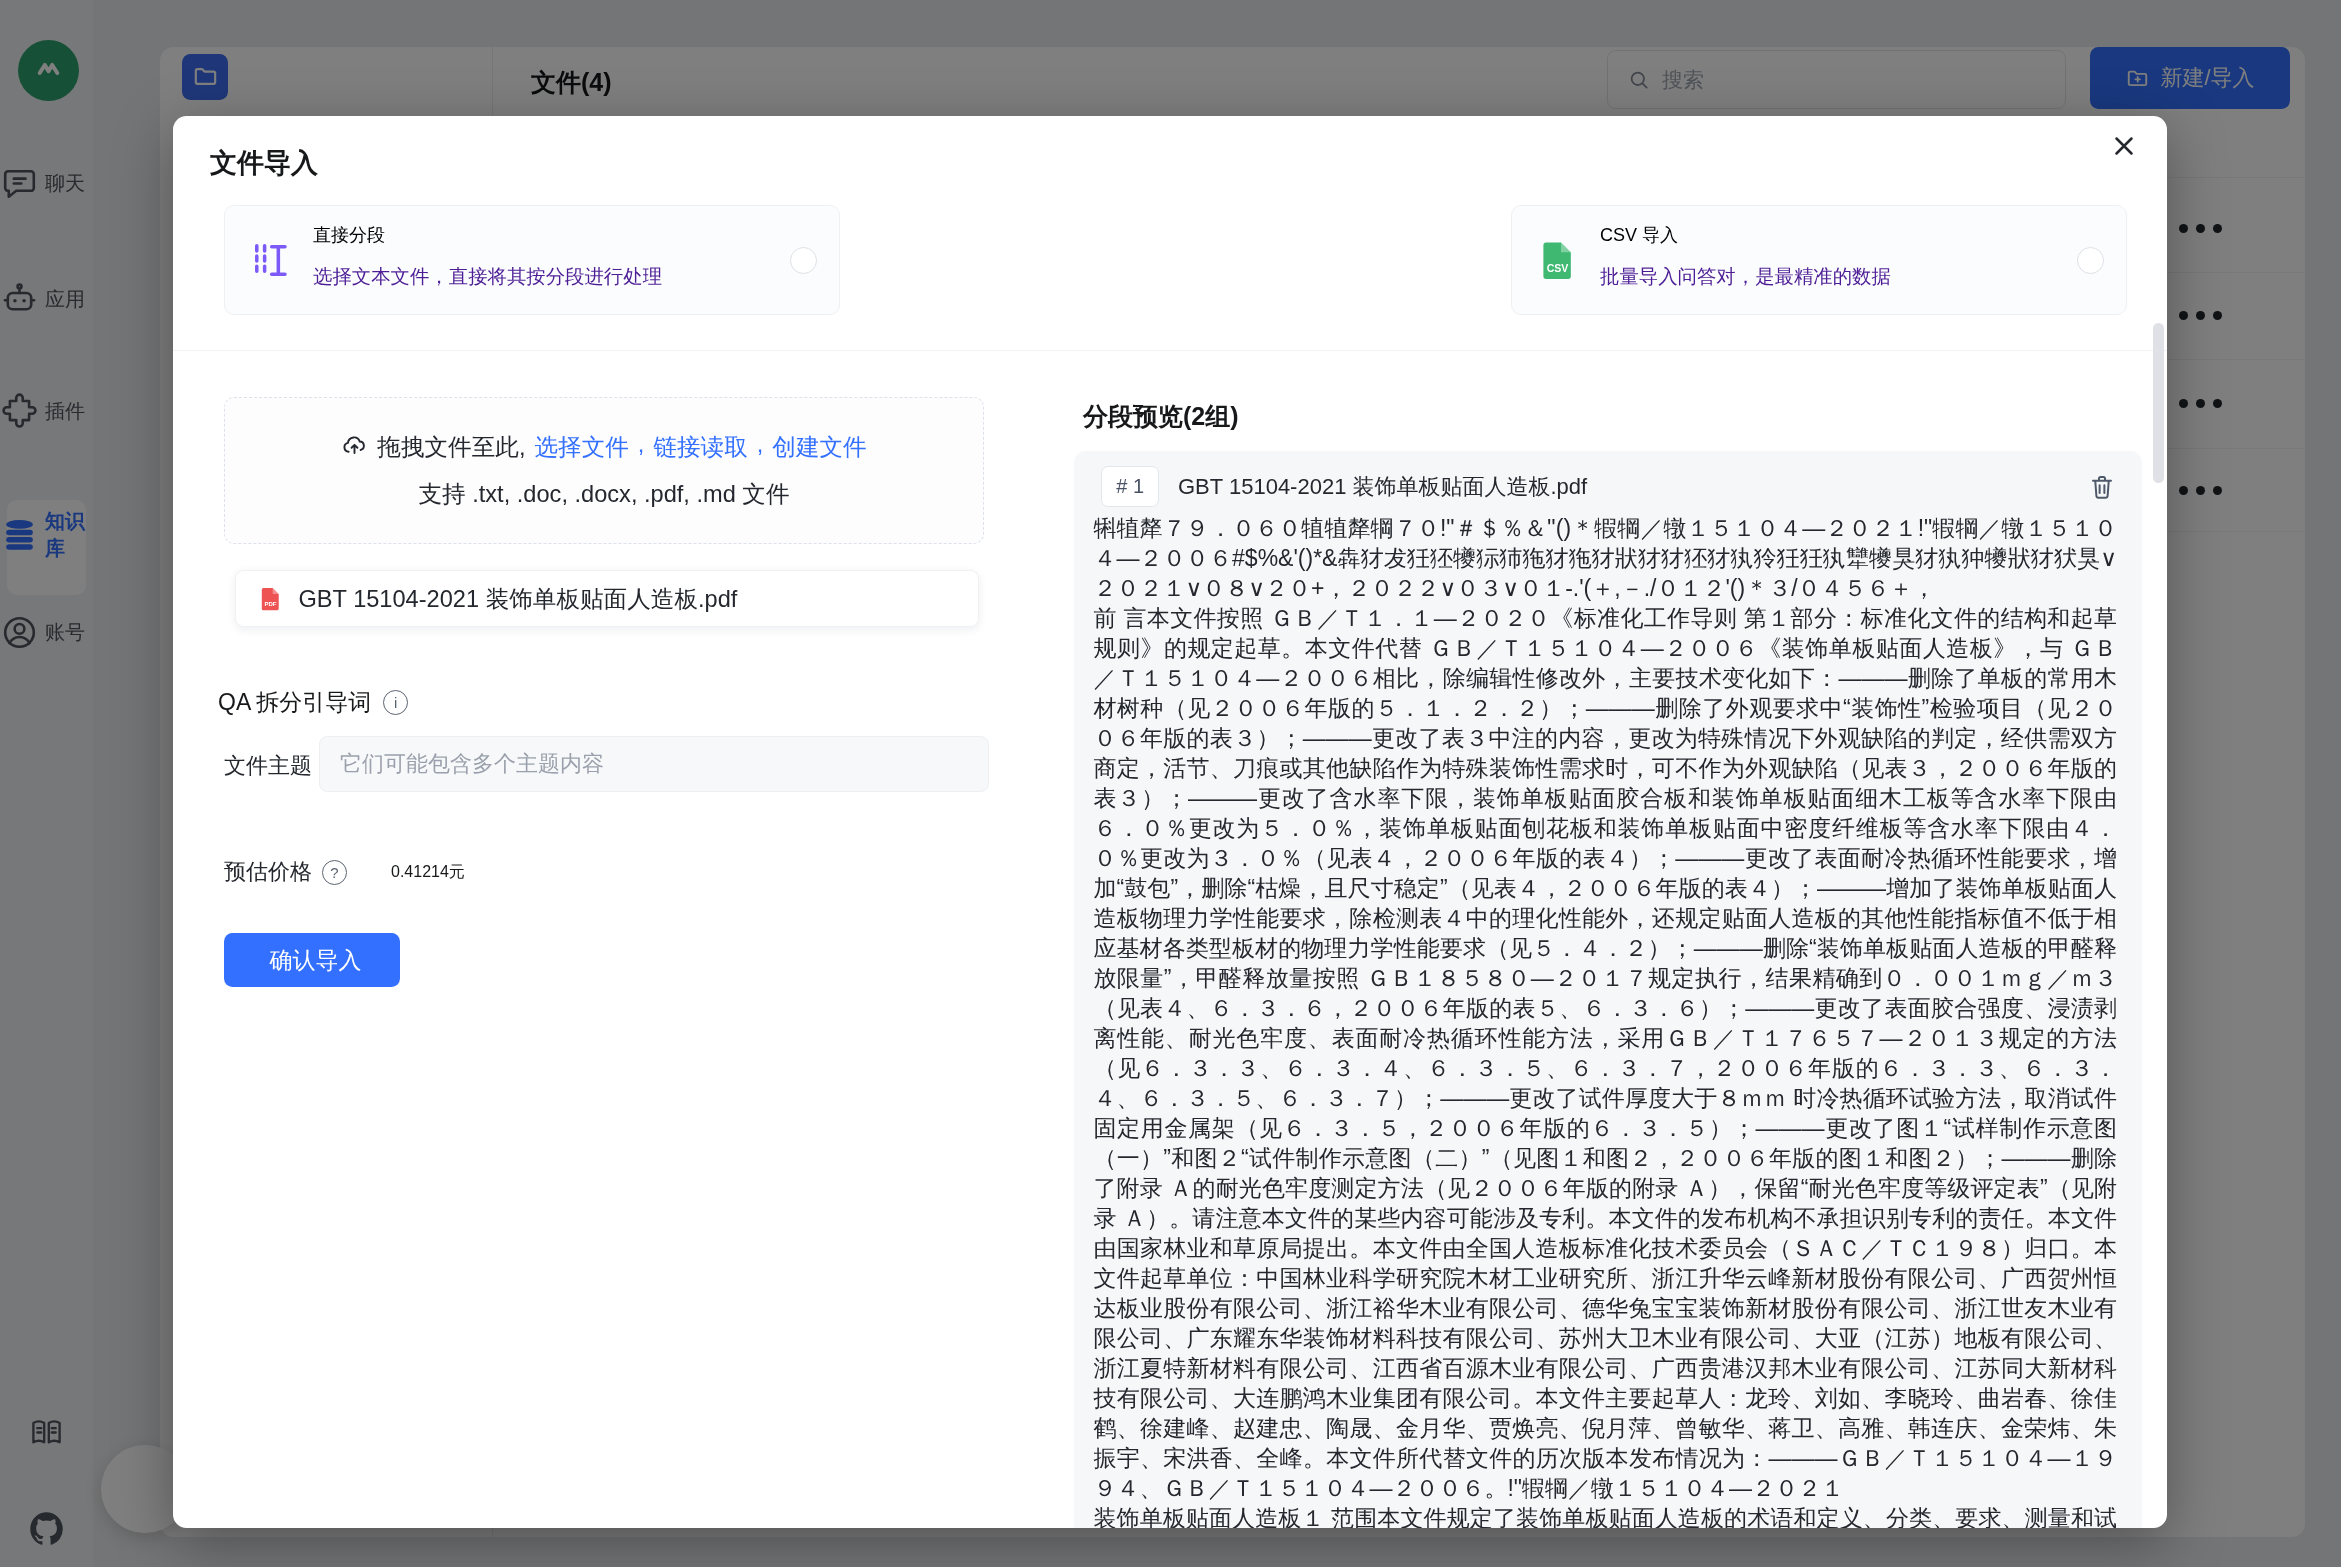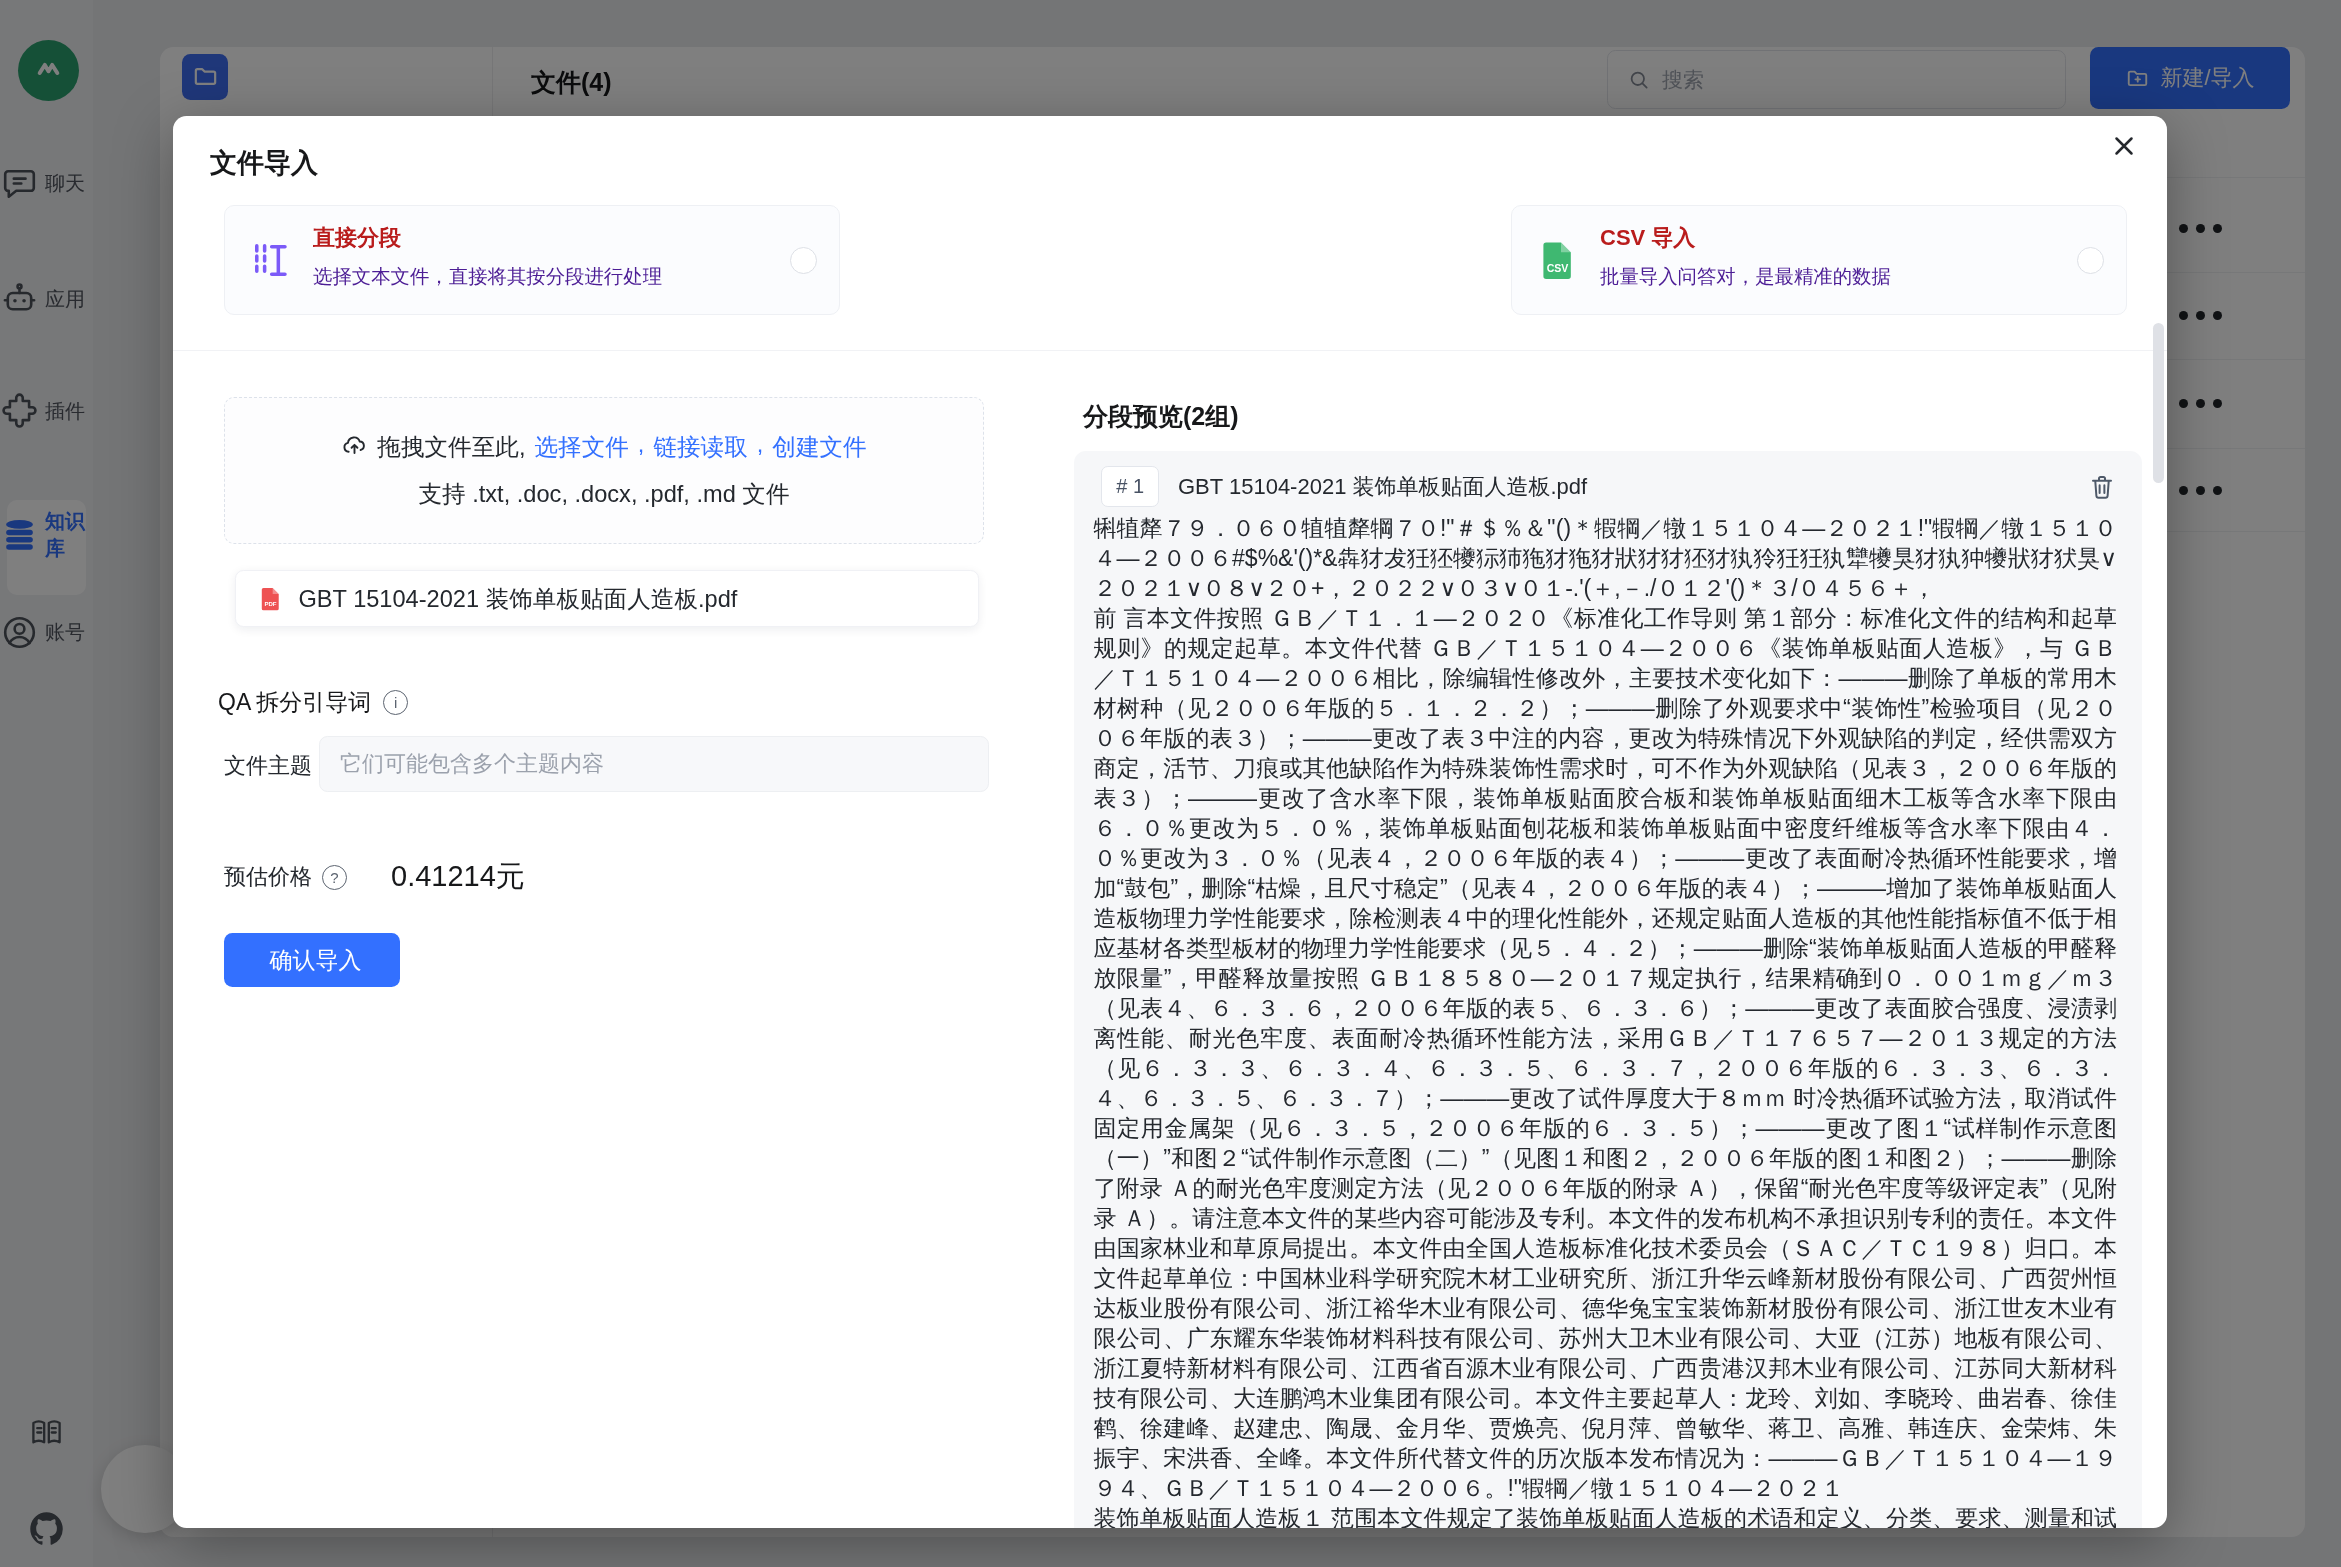--- a/index.html
+++ b/index.html
@@ -43,21 +43,21 @@
   .modal{position:absolute;left:173px;top:80px;width:1994px;height:1412px;background:#fff;border-radius:13.5px;
          box-shadow:0 15px 59px rgba(0,0,0,.35);overflow:hidden;margin-top:36px;}
   .modal-title{position:absolute;left:37px;top:29px;font-size:27px;font-weight:700;color:#17181a;}
   .modal-close{position:absolute;left:1928px;top:6.8px;width:46px;height:46px;display:flex;align-items:center;justify-content:center;cursor:pointer;}
 
   .mode-card{position:absolute;top:89px;width:616px;height:110px;border:0.8px solid #eef0f4;background:#fbfcfe;
              border-radius:10px;box-sizing:border-box;cursor:pointer;}
   .mode-card.selected{border:1.7px solid #3370ff;background:#fff;}
   .m0{left:51px}.m1{left:692px}.m2{left:1338px}
   .mode-icon{position:absolute;left:22px;top:31px;width:47px;height:47px;}
-  .mode-title{position:absolute;left:88px;top:17px;font-size:22px;font-weight:700;color:#b91c1c;}
+  .mode-title{position:absolute;left:88px;top:17px;font-size:18px;font-weight:400;color:#000000;}
   .mode-desc{position:absolute;left:88px;top:57px;font-size:19.4px;color:#4c1d95;}
   .radio{position:absolute;right:22px;top:41px;width:27px;height:27px;border-radius:50%;
          border:1.7px solid #dde0e6;background:#fff;box-sizing:border-box;cursor:pointer;}
   .radio.on{border:none;background:#3370ff;}
   .radio.on::after{content:"";position:absolute;left:9.3px;top:9.3px;width:8.4px;height:8.4px;border-radius:50%;background:#fff;}
   .modal-divider{position:absolute;left:0;top:234px;width:100%;height:0.8px;background:#f1f2f5;}
 
   
   .dropzone{position:absolute;left:51px;top:281px;width:760px;height:147px;border:1.7px dashed #dde2ea;border-radius:10px;
             background:#fdfdfe;box-sizing:border-box;display:flex;flex-direction:column;align-items:center;justify-content:center;
@@ -68,21 +68,21 @@
              border-radius:8.4px;box-shadow:0 2.5px 10px rgba(20,30,60,.07);display:flex;align-items:center;gap:13.5px;
              padding:0 20px;box-sizing:border-box;font-size:23.6px;color:#24282e;}
   .qa-label-row{position:absolute;left:45px;top:571px;display:flex;align-items:center;gap:11.8px;font-size:23px;color:#17181a;}
   .circ-glyph{width:25px;height:25px;border:1.7px solid #5c6470;border-radius:50%;box-sizing:border-box;display:flex;
               align-items:center;justify-content:center;font-size:15px;color:#5c6470;cursor:pointer;}
   .topic-label{position:absolute;left:51px;top:635px;font-size:22px;color:#24282e;}
   .topic-input{position:absolute;left:146px;top:620px;width:670px;height:56px;background:#f7f8fa;border:0.8px solid #edeff2;
                border-radius:8.4px;box-sizing:border-box;display:flex;align-items:center;padding:0 20px;font-size:22px;
                color:#9ba1ac;cursor:text;}
   .price-row{position:absolute;left:51px;top:741px;display:flex;align-items:center;gap:10px;font-size:22px;color:#24282e;}
-  .price-value{margin-left:34px;font-size:29px;color:#17181a;}
+  .price-value{margin-left:34px;font-size:16px;color:#17181a;}
   .confirm-btn{position:absolute;left:51px;top:817px;width:169px;height:54px;background:#3370ff;border-radius:8.4px;color:#fff;
                font-size:23px;display:flex;align-items:center;justify-content:center;cursor:pointer;padding-left:7px;}
 
   
   .preview-title{position:absolute;left:910px;top:284px;font-size:25px;font-weight:700;color:#17181a;}
   .preview-card{position:absolute;left:901px;top:335px;width:1068px;height:1165px;background:#f6f7f9;border-radius:11.8px;}
   .chunk-head{position:absolute;left:27px;top:13.5px;right:25px;height:44px;display:flex;align-items:center;gap:18.6px;}
   .chunk-chip{height:39px;padding:0 14.3px;background:#fff;border:0.8px solid #e3e6ec;border-radius:6.8px;display:flex;
               align-items:center;font-size:20px;color:#485264;}
   .chunk-file{font-size:22px;color:#24282e;flex:1;}

